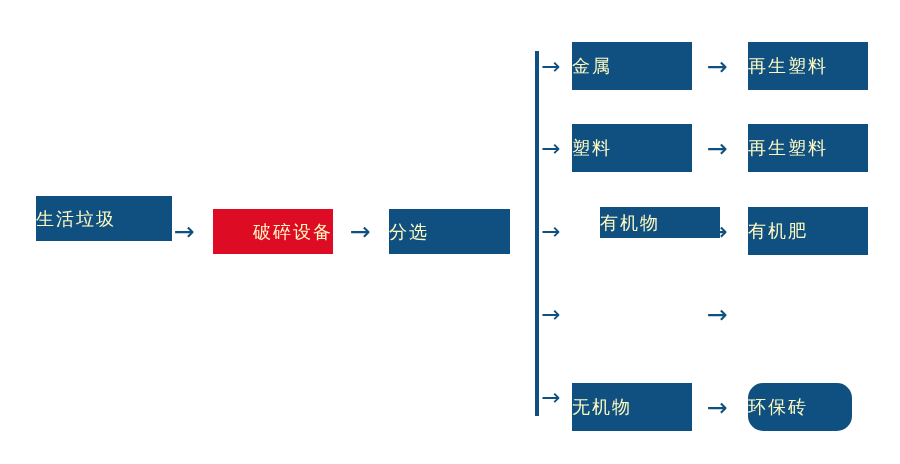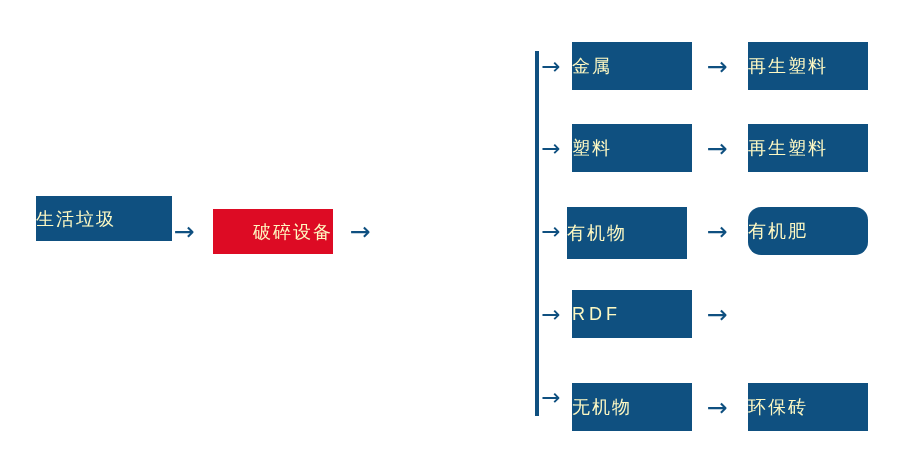--- a/index.html
+++ b/index.html
@@ -78,20 +78,23 @@
   </div>
 
   <div class="arrow" style="left:167px; top:218px;">→</div>
 
   <div class="node red" style="left:213px; top:209px; width:120px; height:45px;padding-left:40px;">
     <span>破碎设备</span>
   </div>
 
   <div class="arrow" style="left:343px; top:218px;">→</div>
 
+  <div class="node blue" style="left:389px; top:209px; width:121px; height:45px;">
+    <span>分选</span>
+  </div>
 
   <div id="branch-spine"></div>
 
   <div class="branch-arrow" style="left:537px; top:54px;">→</div>
   <div class="node blue" style="left:572px; top:42px; width:120px; height:48px;">
     <span>金属</span>
   </div>
   <div class="arrow" style="left:700px; top:53px;">→</div>
   <div class="node blue" style="left:748px; top:42px; width:120px; height:48px;">
     <span>再生塑料</span>
@@ -100,36 +103,33 @@
   <div class="branch-arrow" style="left:537px; top:136px;">→</div>
   <div class="node blue" style="left:572px; top:124px; width:120px; height:48px;">
     <span>塑料</span>
   </div>
   <div class="arrow" style="left:700px; top:135px;">→</div>
   <div class="node blue" style="left:748px; top:124px; width:120px; height:48px;">
     <span>再生塑料</span>
   </div>
 
   <div class="branch-arrow" style="left:537px; top:219px;">→</div>
-  <div class="node blue" style="left:567px; top:207px; width:120px; height:52px;">
+  <div class="node blue" style="left:600px; top:207px; width:120px; height:31px;">
     <span>有机物</span>
   </div>
   <div class="arrow" style="left:700px; top:218px;">→</div>
-  <div class="node blue" style="left:748px; top:207px; width:120px; height:48px;border-radius:13px;">
+  <div class="node blue" style="left:748px; top:207px; width:120px; height:48px;">
     <span>有机肥</span>
   </div>
 
   <div class="branch-arrow" style="left:537px; top:302px;">→</div>
-  <div class="node blue latin" style="left:572px; top:290px; width:120px; height:48px;">
-    <span>RDF</span>
-  </div>
   <div class="arrow" style="left:700px; top:301px;">→</div>
 
   <div class="branch-arrow" style="left:537px; top:385px;">→</div>
   <div class="node blue" style="left:572px; top:383px; width:120px; height:48px;">
     <span>无机物</span>
   </div>
   <div class="arrow" style="left:700px; top:394px;">→</div>
-  <div class="node blue" style="left:748px; top:383px; width:120px; height:48px;">
+  <div class="node blue" style="left:748px; top:383px; width:104px; height:48px;border-radius:15px;">
     <span>环保砖</span>
   </div>
 
 </div>
 
 </body></html>

